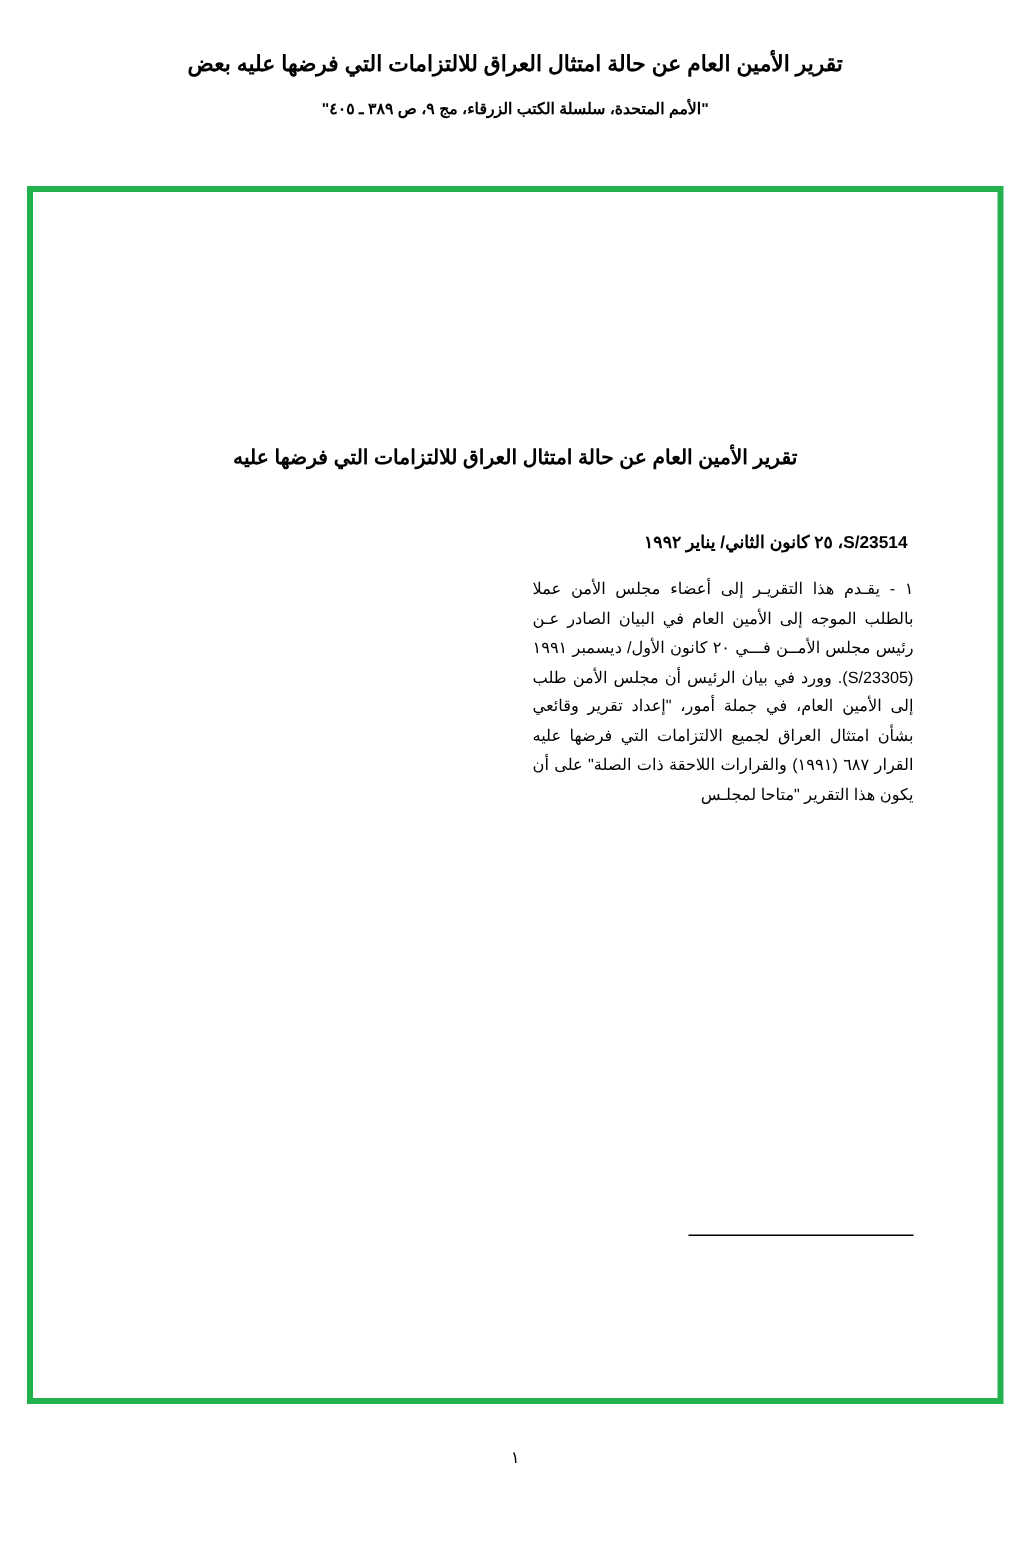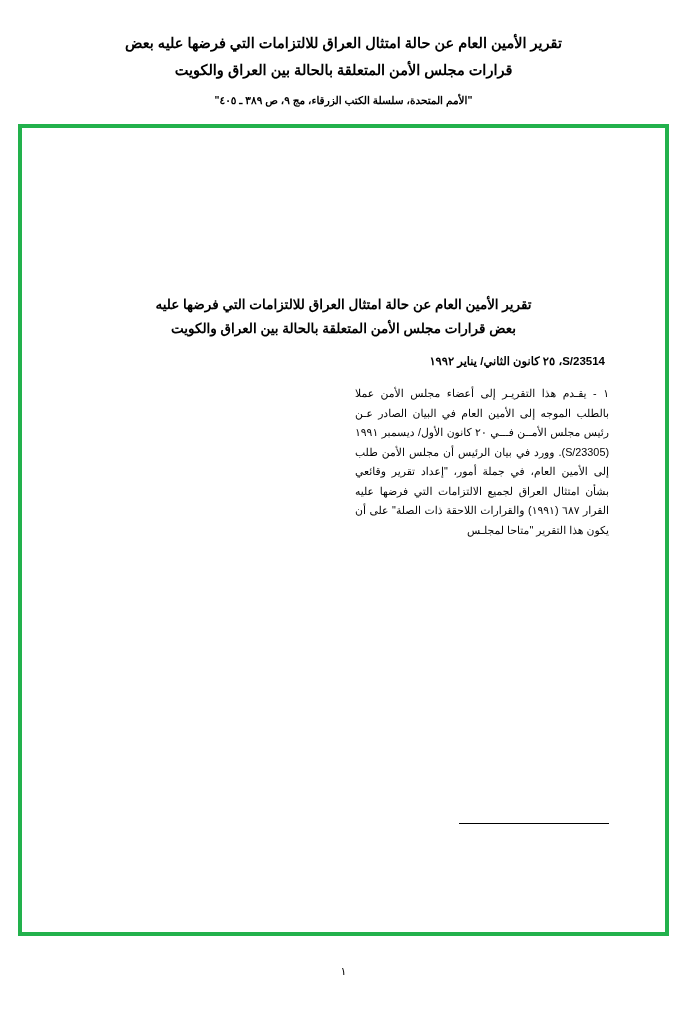--- a/index.html
+++ b/index.html
@@ -146,30 +146,28 @@
     direction: rtl;
   }
 </style>
 </head>
 <body>
 
 <div class="page">
 
   <div class="top-heading">
     <div class="line1">تقرير الأمين العام عن حالة امتثال العراق للالتزامات التي فرضها عليه بعض</div>
-    <div class="line2">قرارات مجلس الأمن المتعلقة بالحالة بين العراق والكويت</div>
     <div class="source">"الأمم المتحدة، سلسلة الكتب الزرقاء، مج ٩، ص ٣٨٩ ـ ٤٠٥"</div>
   </div>
 
   <div class="frame">
     <div class="inner">
 
       <div class="doc-title">
         <div>تقرير الأمين العام عن حالة امتثال العراق للالتزامات التي فرضها عليه</div>
-        <div>بعض قرارات مجلس الأمن المتعلقة بالحالة بين العراق والكويت</div>
       </div>
 
       <div class="doc-ref">S/23514، ٢٥ كانون الثاني/ يناير ١٩٩٢</div>
 
       <div class="columns">
         <div class="col">
           <p>١ - يقـدم هذا التقريـر إلى أعضاء مجلس الأمن عملا بالطلب الموجه إلى الأمين العام في البيان الصادر عـن رئيس مجلس الأمــن فـــي ٢٠ كانون الأول/ ديسمبر ١٩٩١ (S/23305). وورد في بيان الرئيس أن مجلس الأمن طلب إلى الأمين العام، في جملة أمور، "إعداد تقرير وقائعي بشأن امتثال العراق لجميع الالتزامات التي فرضها عليه القرار ٦٨٧ (١٩٩١) والقرارات اللاحقة ذات الصلة" على أن يكون هذا التقرير "متاحا لمجلـس</p>
         </div>
       </div>
 

